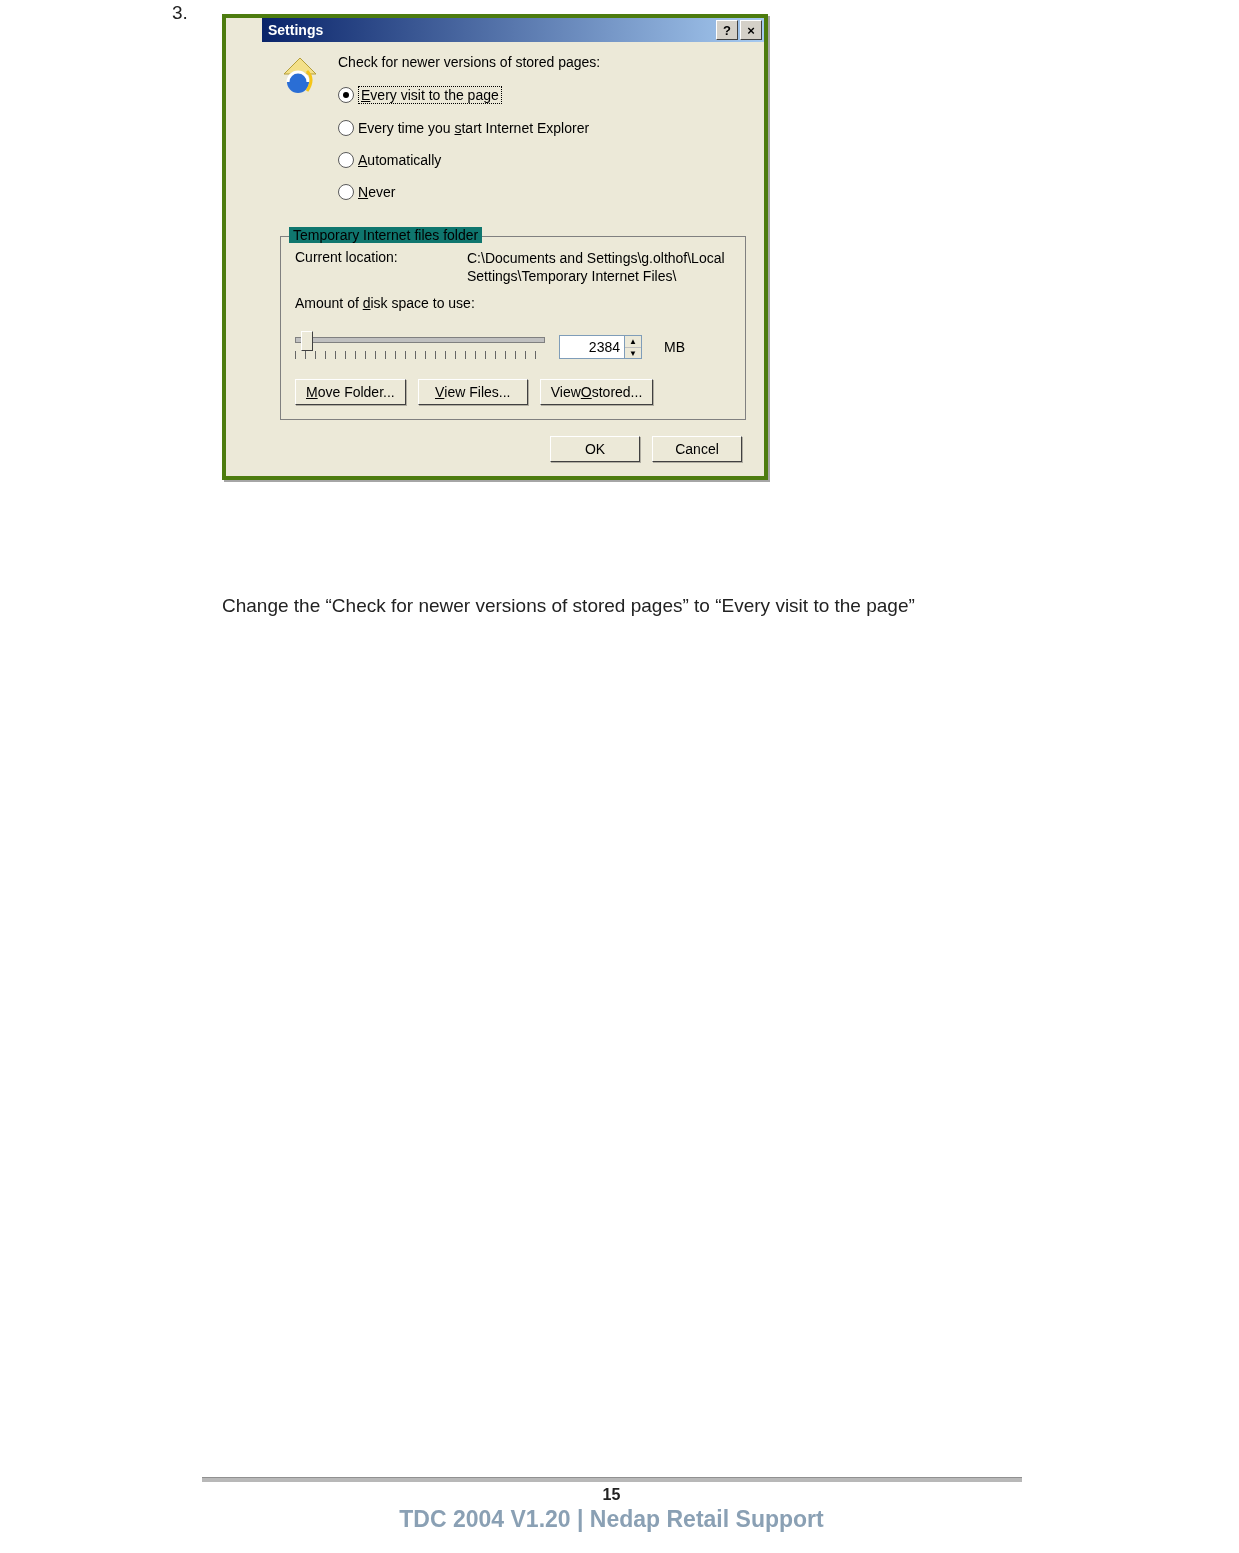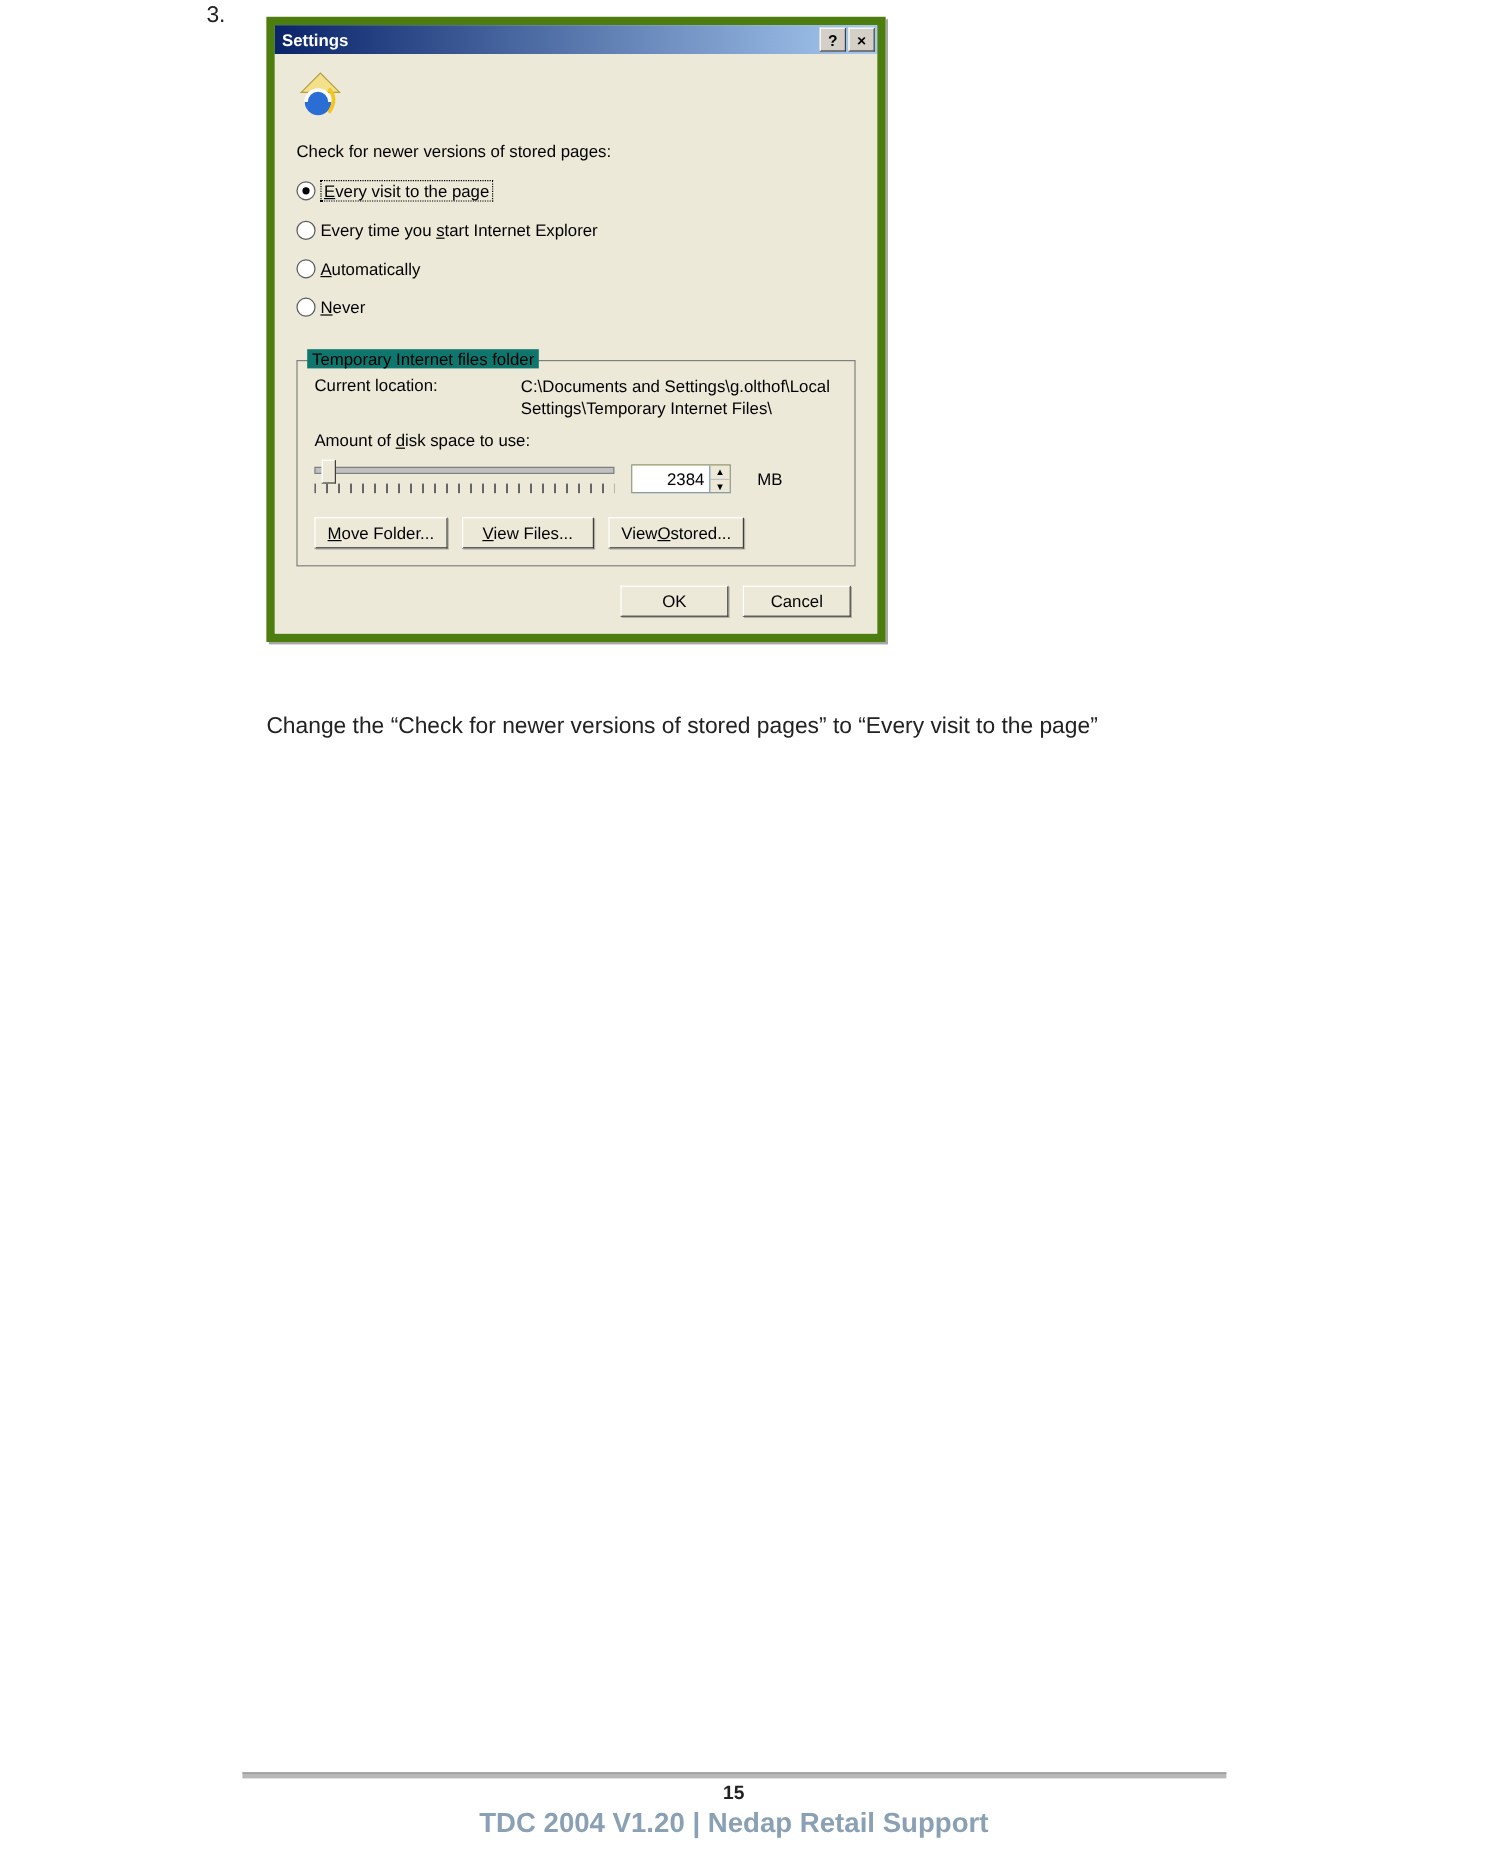--- a/index.html
+++ b/index.html
@@ -22,25 +22,26 @@
     left: 172px;
     font-size: 19px;
   }
   
   .dialog {
     position: absolute;
     top: 14px;
     left: 222px;
     width: 502px;
     background: #ece9d8;
-    border: 7px solid #4d7c0f;
+    border: 4px solid #4d7c0f;
     box-shadow: 2px 2px 0 rgba(0,0,0,0.35);
     font-family: Tahoma, Verdana, sans-serif;
     font-size: 14px;
     color: #000;
+    padding-left: 36px;
   }
   .titlebar {
     display: flex;
     align-items: center;
     justify-content: space-between;
     height: 24px;
     background: linear-gradient(to right, #0a246a, #a6caf0);
     padding: 0 2px 0 6px;
   }
   .titlebar-title {
@@ -66,21 +67,20 @@
     font-weight: bold;
     cursor: pointer;
   }
   .dialog-body {
     padding: 12px 18px 14px 18px;
     background: #ece9d8;
   }
   .top-row {
     display: flex;
     gap: 16px;
-    flex-direction: column;
   }
   .icon-holder {
     width: 42px;
     flex: 0 0 42px;
     padding-top: 2px;
   }
   .ie-icon {
     width: 40px;
     height: 40px;
   }
@@ -136,21 +136,21 @@
   }
   .kv-row {
     display: flex;
     gap: 32px;
     margin-bottom: 10px;
   }
   .kv-key { width: 140px; }
   .kv-val { flex: 1; line-height: 1.3; }
   .amount-label {
     margin-top: 8px;
-    margin-bottom: 8px;
+    margin-bottom: 20px;
   }
   .slider-row {
     display: flex;
     align-items: center;
     gap: 14px;
   }
   .slider {
     position: relative;
     width: 250px;
     height: 32px;

